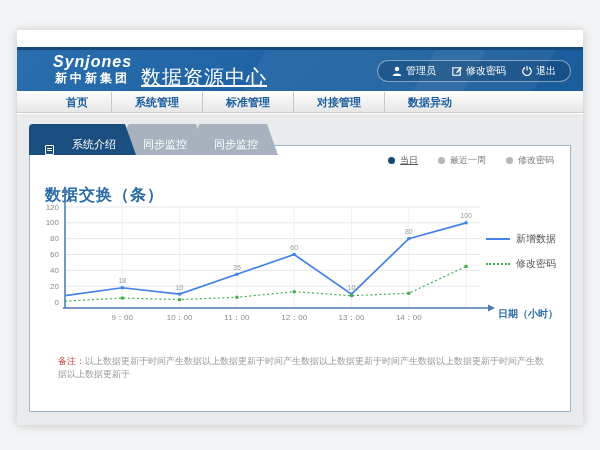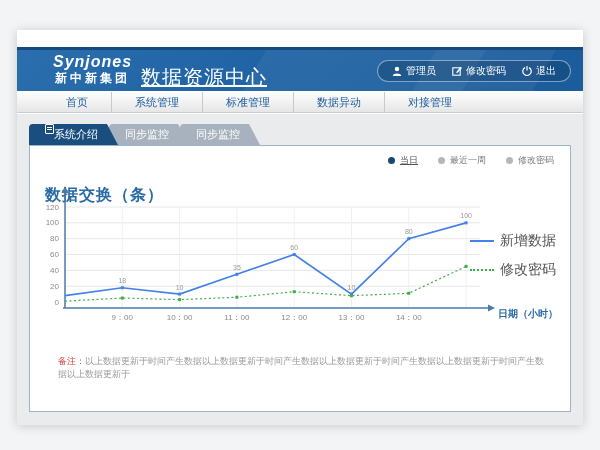--- a/index.html
+++ b/index.html
@@ -23,30 +23,30 @@
   .userbar { position:absolute; right:12px; top:10px; height:22px; display:flex; align-items:center;
     gap:16px; padding:0 14px; border:1px solid rgba(255,255,255,.45);
     background:rgba(10,45,80,.28); border-radius:12px; }
   .user-item { display:flex; align-items:center; gap:4px; color:#fff; font-size:10px; cursor:pointer; }
   .user-item svg { display:block; }
 
   
   .navbar { position:absolute; top:61px; left:0; right:0; height:22px;
     background:linear-gradient(#ffffff,#e6e6e6); border-bottom:1px solid #cccccc;
     display:flex; align-items:center; padding-left:26px; }
-  .nav-item { color:#1a5c9e; font-weight:normal; font-size:11px; padding:0 23px; line-height:20px; cursor:pointer; }
+  .nav-item { color:#1a5c9e; font-weight:bold; font-size:11px; padding:0 23px; line-height:20px; cursor:pointer; }
   .nav-item + .nav-item { border-left:1px solid #c9c9c9; }
 
   
   .content { position:absolute; top:84px; left:0; right:0; bottom:0; background:#e9ebec; }
   .tabs { position:absolute; left:12px; top:10px; display:flex; height:21px; }
-  .tab { position:relative; height:21px; line-height:21px; color:#fff; font-size:11px;
+  .tab { position:relative; height:31px; line-height:21px; color:#fff; font-size:11px;
     padding:0 20px 0 16px; background:#a7b2be; margin-right:-9px; cursor:pointer;
     clip-path:polygon(0 0, calc(100% - 11px) 0, 100% 100%, 0 100%);
-    border-radius:4px 0 0 0; display:flex; align-items:flex-start; gap:0; }
+    border-radius:4px 0 0 0; display:flex; align-items:flex-end; gap:18px; }
   .tab.active { background:#1a4e7e; z-index:3; }
   .tab:nth-child(2){ z-index:2; } .tab:nth-child(3){ z-index:1; }
   .doc-icon { width:9px; height:10px; border:1px solid #fff; border-radius:1px; position:relative; }
   .doc-icon::before { content:""; position:absolute; left:1px; top:2px; width:5px; height:1px;
     background:#fff; box-shadow:0 2px 0 #fff; }
 
   .panel { position:absolute; left:12px; right:12px; top:31px; bottom:13px;
     background:#fff; border:1px solid #9db5c9; }
 
   .radio-group { position:absolute; top:8px; right:16px; display:flex; gap:20px; align-items:center; }
@@ -54,21 +54,21 @@
   .radio-dot { width:7px; height:7px; border-radius:50%; background:#b7b7b7; }
   .radio-item.selected .radio-dot { background:#17486f; }
   .radio-item.selected { color:#555;text-decoration:underline; }
 
   .y-axis-title { position:absolute; left:15px; top:39px; color:#2a6ba6; font-size:16px; font-weight:bold; letter-spacing:1px; }
   #chart { position:absolute; left:0; top:40px; width:540px; height:140px; }
 
   .legend { position:absolute; right:14px; top:86px; display:flex; flex-direction:column; gap:11px; }
   .legend-item { display:flex; align-items:center; gap:6px; }
   .legend-line { width:24px; height:0; border-top:2px solid #888; }
-  .legend-label { font-size:14px; color:#555; }
+  .legend-label { font-size:10px; color:#555; }
 
   .note { position:absolute; left:28px; top:209px; right:20px; font-size:9px; color:#9a9a9a; line-height:13px; }
   .note-prefix { color:#d43b3b;margin-top:36px; }
 </style>
 </head>
 <body>
 
 <div class="page">
 
   <div class="header">
@@ -106,22 +106,22 @@
         </span>
         <span>退出</span>
       </div>
     </div>
   </div>
 
   <div class="navbar">
     <div class="nav-item">首页</div>
     <div class="nav-item">系统管理</div>
     <div class="nav-item">标准管理</div>
+    <div class="nav-item">对接管理</div>
     <div class="nav-item">数据异动</div>
-    <div class="nav-item">对接管理</div>
   </div>
 
   <div class="content">
 
     <div class="tabs">
       <div class="tab active">
         <span class="doc-icon"></span>
         <span>系统介绍</span>
       </div>
       <div class="tab">

